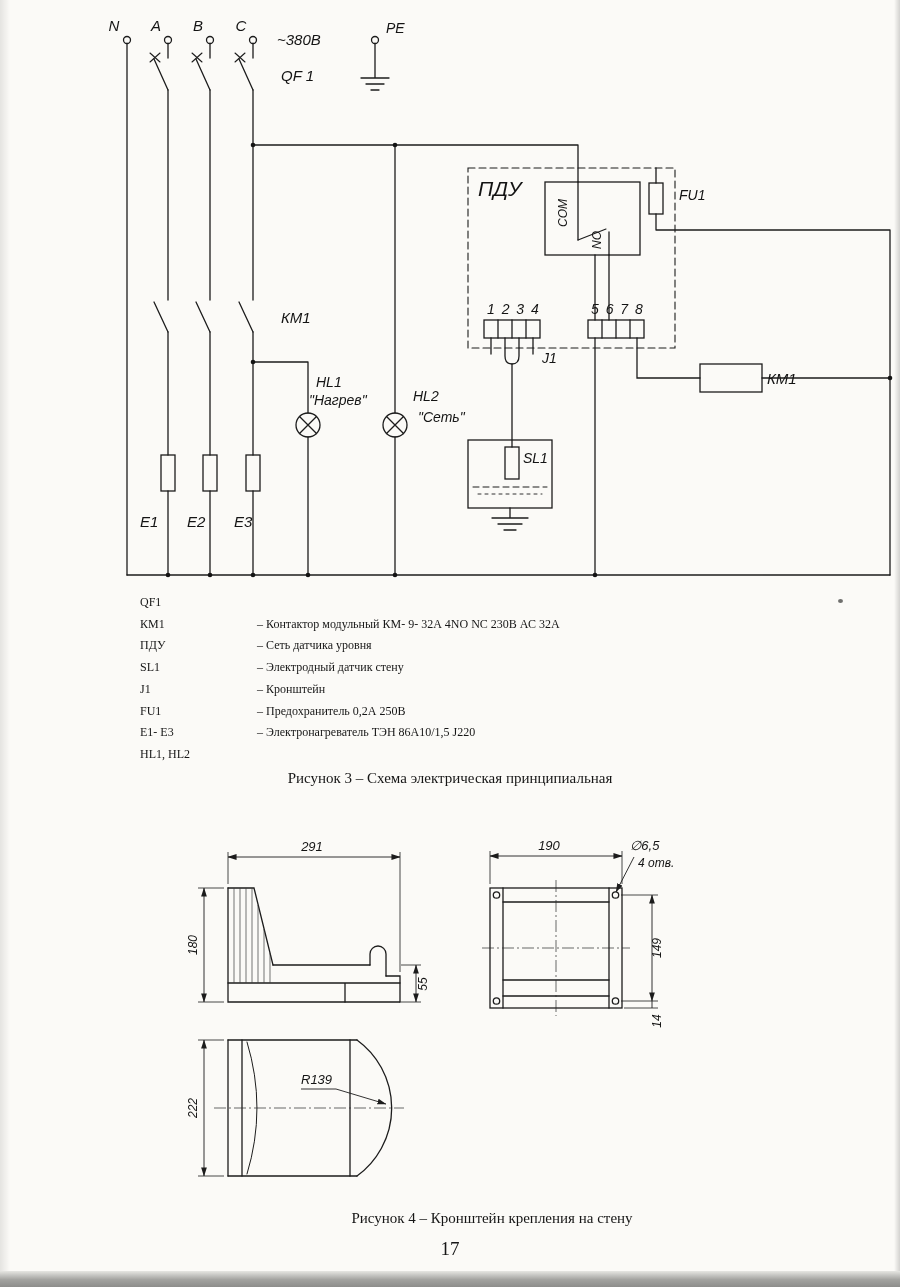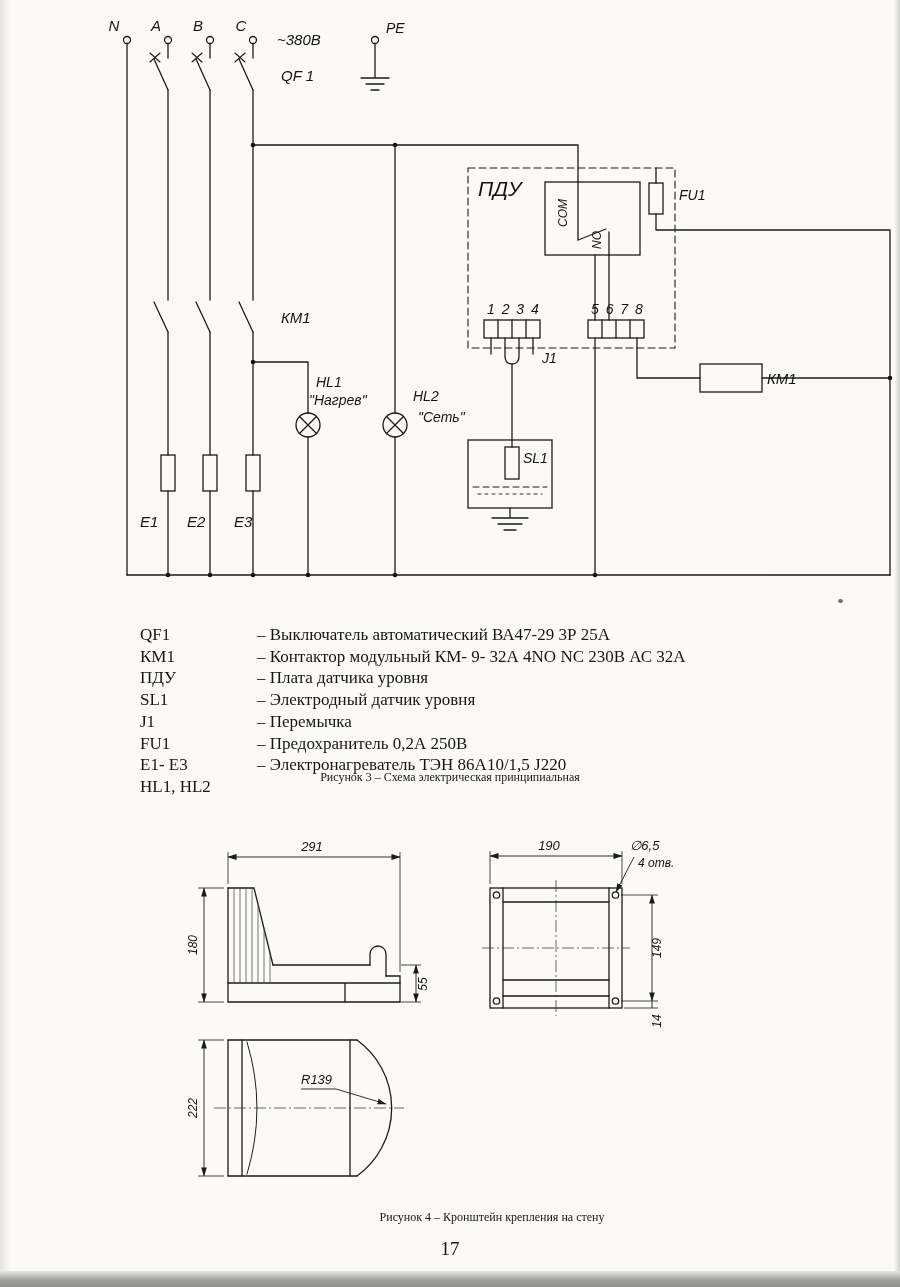--- a/index.html
+++ b/index.html
@@ -11,24 +11,24 @@
   .dt14{font-size:14px;}
   .dt12{font-size:12px;}
   .dt21{font-size:21px;}
   .dd{font-size:13px;}
   .dd12{font-size:12px;}
   .wire{stroke:#1c1c1c;stroke-width:1.3;fill:none;stroke-linecap:round;}
   .thin{stroke:#1c1c1c;stroke-width:0.8;fill:none;}
   .dim{stroke:#1c1c1c;stroke-width:0.9;fill:none;}
   .hatch{stroke:#3a3a3a;stroke-width:0.7;}
   .cl{stroke:#2a2a2a;stroke-width:0.7;fill:none;stroke-dasharray:12 3 2 3;}
-  .legend{position:absolute;left:140px;top:592px;width:660px;font-size:17px;margin-top:32px;}
+  .legend{position:absolute;left:140px;top:592px;width:660px;font-size:12px;}
   .lrow{display:flex;line-height:21.7px;}
   .lref{width:117px;flex:none;}
-  .cap{position:absolute;left:0;width:100%;text-align:center;font-size:12px;}
+  .cap{position:absolute;left:0;width:100%;text-align:center;font-size:15px;}
   .cap-fig3{top:770px;}
   .cap-fig4{top:1210px;padding-left:42px;}
   .pagenum{position:absolute;left:0;top:1238px;width:100%;text-align:center;font-size:19px;}
   .scan-bottom{position:absolute;left:0;bottom:0;width:100%;height:16px;
       background:linear-gradient(180deg,#e6e6e2,#a2a29f 55%,#8d8d8b);}
   .scan-right{position:absolute;top:0;right:0;width:6px;height:100%;
       background:linear-gradient(to right,rgba(0,0,0,0),rgba(0,0,0,0.16));}
   .scan-left{position:absolute;top:0;left:0;width:10px;height:100%;
       background:linear-gradient(to right,rgba(0,0,0,0.09),rgba(0,0,0,0));}
   .speck{position:absolute;left:838px;top:599px;width:5px;height:4px;background:#6f6f6d;border-radius:50%;}
@@ -154,37 +154,36 @@
       <text class="dt14" x="591" y="314" letter-spacing="1.5">5 6 7 8</text>
       <text class="dt14" x="542" y="363">J1</text>
       <text class="dt14" x="523" y="463">SL1</text>
       <text class="dt" x="767" y="384">КМ1</text>
     </g>
   </svg>
 
   <div class="legend">
     <div class="lrow">
         <span class="lref">QF1</span>
-        <span class="ldesc">– Выключатель автоматический ВА47-29 3Р 25А</span>
       </div>
     <div class="lrow">
         <span class="lref">КМ1</span>
         <span class="ldesc">– Контактор модульный КМ- 9- 32А 4NO NC 230В АС 32А</span>
       </div>
     <div class="lrow">
         <span class="lref">ПДУ</span>
-        <span class="ldesc">– Плата датчика уровня</span>
+        <span class="ldesc">– Сеть датчика уровня</span>
       </div>
     <div class="lrow">
         <span class="lref">SL1</span>
-        <span class="ldesc">– Электродный датчик уровня</span>
+        <span class="ldesc">– Электродный датчик стену</span>
       </div>
     <div class="lrow">
         <span class="lref">J1</span>
-        <span class="ldesc">– Перемычка</span>
+        <span class="ldesc">– Кронштейн</span>
       </div>
     <div class="lrow">
         <span class="lref">FU1</span>
         <span class="ldesc">– Предохранитель 0,2А 250В</span>
       </div>
     <div class="lrow">
         <span class="lref">Е1- Е3</span>
         <span class="ldesc">– Электронагреватель  ТЭН 86А10/1,5 J220</span>
       </div>
     <div class="lrow">

